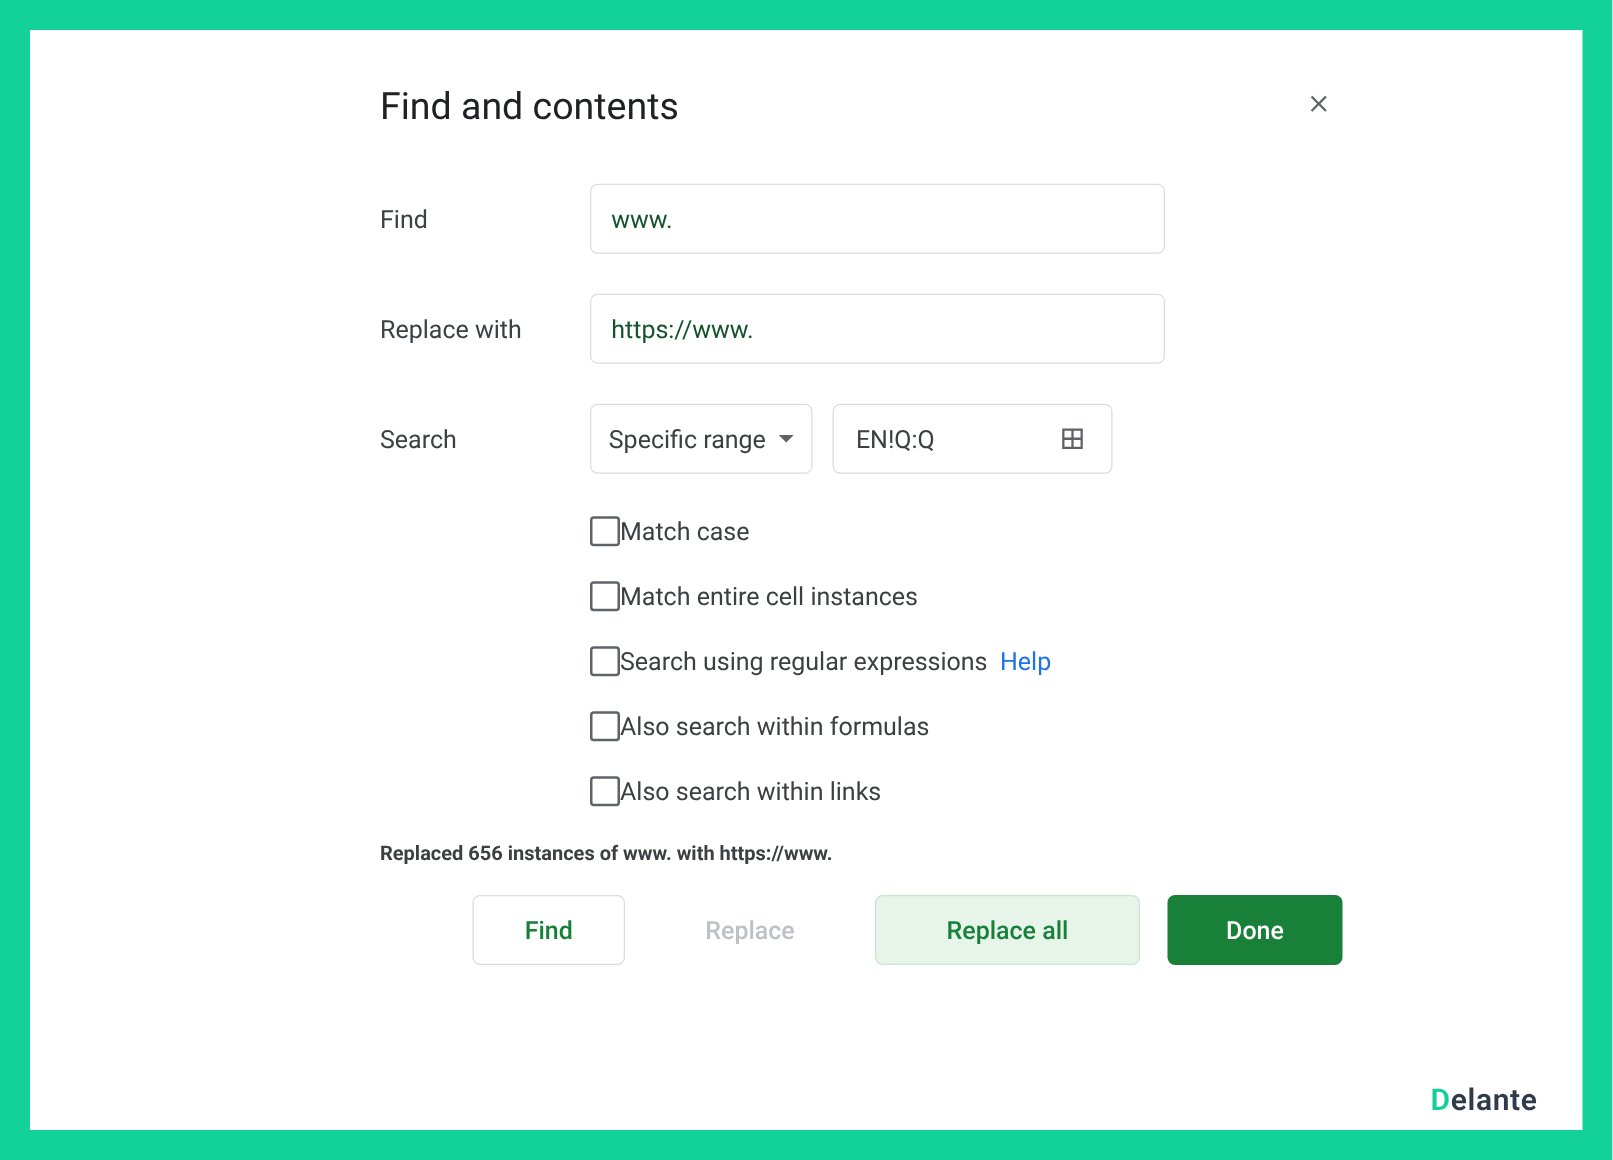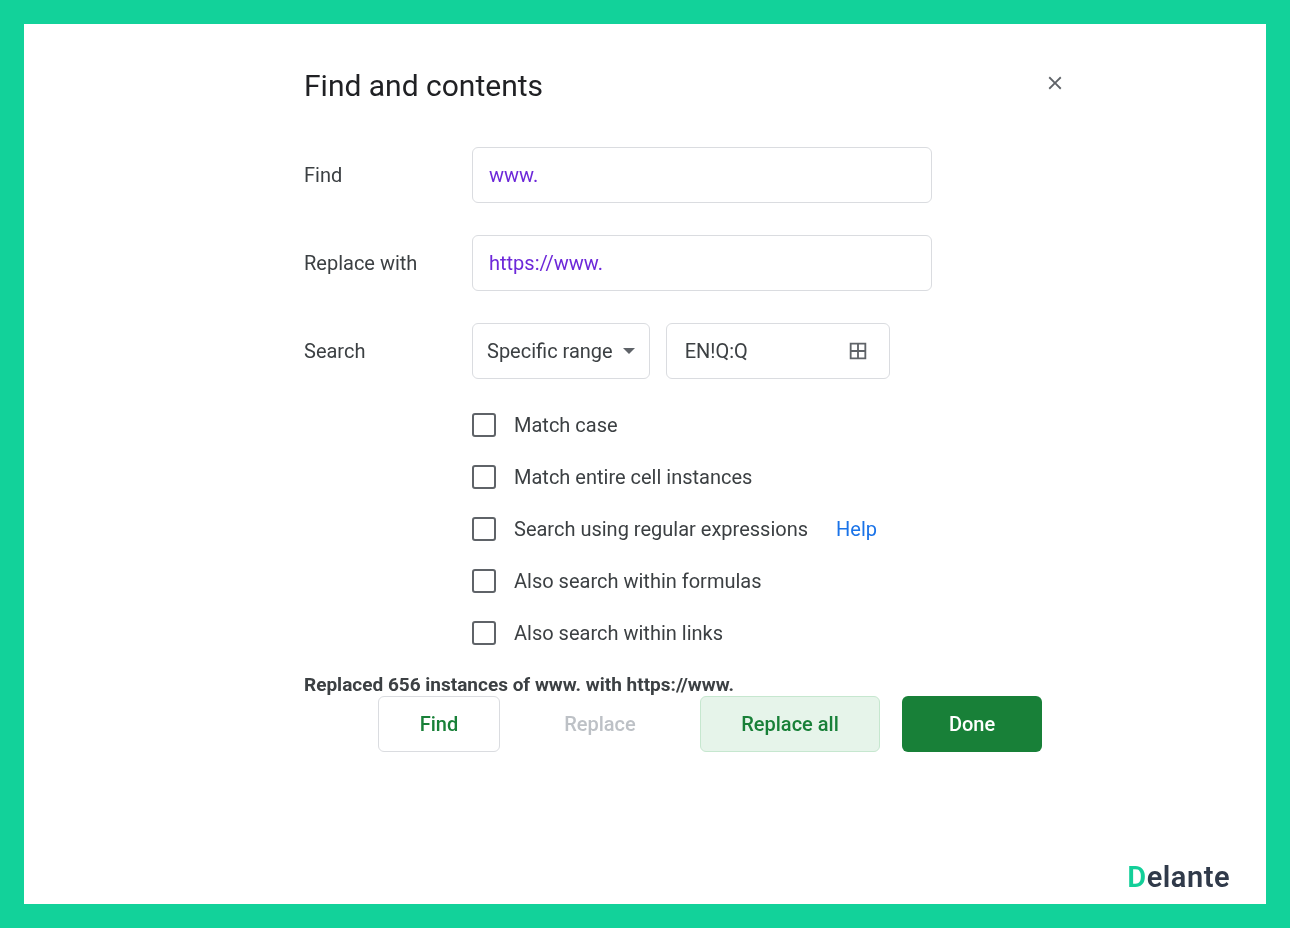--- a/index.html
+++ b/index.html
@@ -59,21 +59,21 @@
     color: #3c4043;
     flex-shrink: 0;
   }
   .text-input {
     width: 460px;
     height: 56px;
     border: 1px solid #dadce0;
     border-radius: 6px;
     padding: 0 16px;
     font-size: 20px;
-    color: #6d28d9;
+    color: #14532d;
     font-family: inherit;
     outline: none;
   }
   .search-row {
     display: flex;
     align-items: center;
     gap: 16px;
     margin-bottom: 34px;
     justify-content: space-between;
   }
@@ -117,43 +117,43 @@
     font-family: inherit;
     width: 100px;
   }
   .grid-icon svg { display:block; }
   .options {
     margin-left: 168px;
   }
   .option-row {
     display: flex;
     align-items: center;
-    gap: 18px;
     margin-bottom: 28px;
     font-size: 20px;
     color: #3c4043;
   }
   .chk {
     width: 24px;
     height: 24px;
     border: 2.4px solid #5f6368;
     border-radius: 3px;
     flex-shrink: 0;
     cursor: pointer;
   }
   .help-link {
     color: #1a73e8;
     margin-left: 10px;
     cursor: pointer;
   }
   .status-msg {
-    font-size: 19px;
+    font-size: 16px;
     font-weight: 700;
     color: #3c4043;
     margin-top: 12px;
+    margin-bottom: 24px;
   }
   .button-row {
     display: flex;
     gap: 22px;
     margin-left: 74px;
   }
   .btn {
     height: 56px;
     border-radius: 6px;
     font-size: 20px;
@@ -174,33 +174,33 @@
   .btn-replace {
     border: none;
     background: #fff;
     color: #bdc1c6;
     width: 156px;
   }
   .btn-replace-all {
     border: 1px solid #c6e7cf;
     background: #e6f4ea;
     color: #188038;
-    width: 180px;
+    width: 212px;
   }
   .btn-done {
     border: none;
     background: #188038;
     color: #fff;
     width: 140px;
   }
   .brand {
     position: absolute;
     right: 36px;
     bottom: 10px;
-    font-size: 29px;
+    font-size: 24px;
     font-weight: 600;
     color: #303a4a;
     letter-spacing: 0.5px;
   }
   .brand .d-letter { color: #13cf99; }
 </style>
 </head>
 <body>
 
 <div class="outer-frame">

